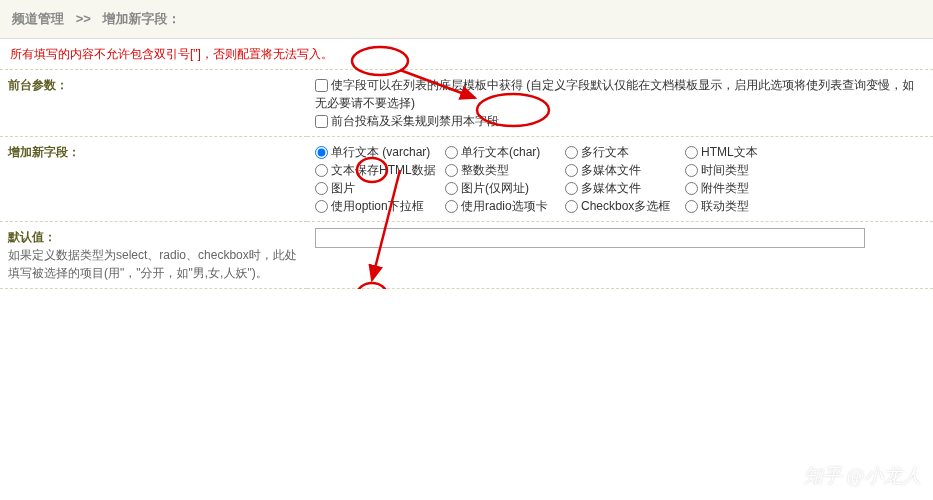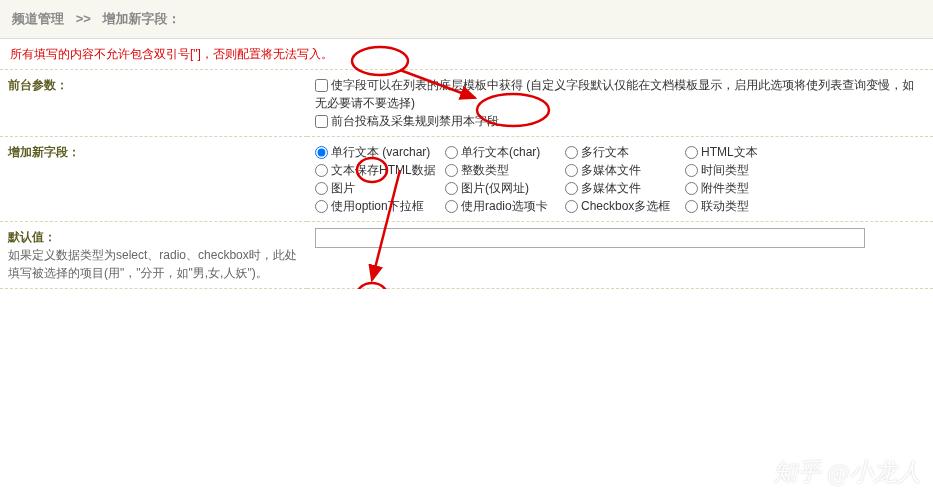--- a/index.html
+++ b/index.html
@@ -14,21 +14,21 @@
   td.lab .desc{color:#666;font-weight:normal}
   td.lab .u{text-decoration:underline;font-weight:bold}
   .txt{border:1px solid #aaa;padding:2px 3px;height:20px;font-size:12px;vertical-align:middle}
   .w220{width:220px}
   .w550{width:550px}
   .star{color:#333;margin-left:4px}
   .radio-row label{margin-right:14px;white-space:nowrap;display:inline-block}
   .grid4{display:grid;grid-template-columns:130px 120px 120px 120px 120px;}
   .grid4 label{white-space:nowrap}
   input[type=radio],input[type=checkbox]{vertical-align:middle;margin-right:3px}
-  .wm{position:fixed;right:12px;bottom:10px;color:#fff;opacity:.55;font-size:24px;font-style:italic;font-family:"Microsoft YaHei";pointer-events:none;text-shadow:0 0 2px #999}
+  .wm{position:fixed;right:12px;bottom:10px;color:#fff;opacity:.55;font-size:19px;font-style:italic;font-family:"Microsoft YaHei";pointer-events:none;text-shadow:0 0 2px #999}
   svg.anno{position:absolute;top:0;left:0;pointer-events:none}
   .wrap{position:relative}
 </style>
 </head>
 <body>
 
 <div class="wrap">
 
 <div class="crumb">
   <span>频道管理</span>

